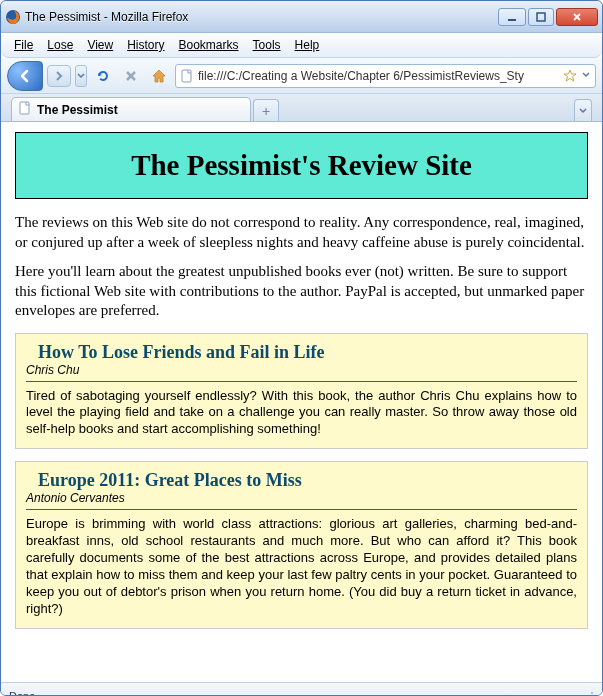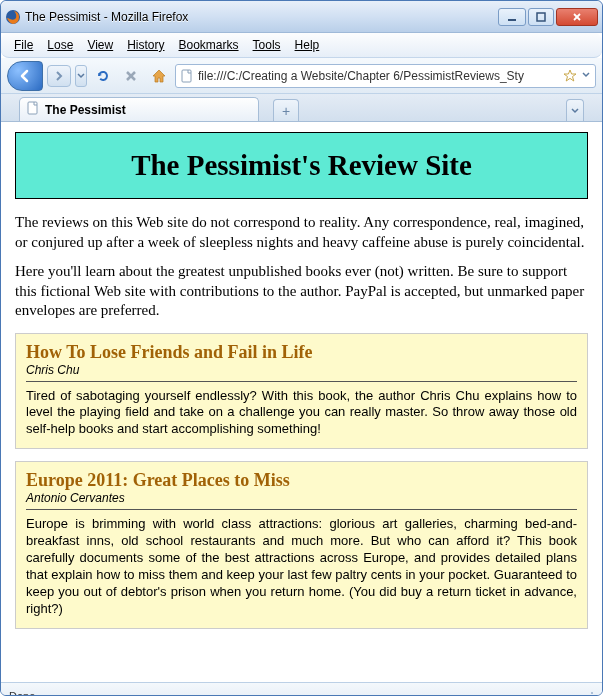--- a/index.html
+++ b/index.html
@@ -25,33 +25,33 @@
   .nav-back { width:36px; height:30px; border-radius:15px 4px 4px 15px; background:radial-gradient(circle at 30% 30%,#8cc0ff,#2b6bc2); border:1px solid #3d6fa8; display:flex; align-items:center; justify-content:center; position:relative; }
   .nav-fwd { width:24px; height:22px; border-radius:4px; background:linear-gradient(to bottom,#eef4fb,#d0e0f0); border:1px solid #a8c1dc; display:flex; align-items:center; justify-content:center; }
   .nav-dd { width:12px; height:22px; border-radius:3px; background:linear-gradient(to bottom,#eef4fb,#d0e0f0); border:1px solid #a8c1dc; display:flex; align-items:center; justify-content:center; }
   .tbtn { width:24px; height:24px; display:flex; align-items:center; justify-content:center; }
   .urlbar { flex:1; height:24px; background:#fff; border:1px solid #9fb9d8; border-radius:3px; display:flex; align-items:center; padding:0 4px; gap:4px; overflow:hidden; }
   .urlbar .page-icon { width:14px; height:14px; flex-shrink:0; }
   .urlbar .url { flex:1; white-space:nowrap; overflow:hidden; color:#333; font-size:12px; }
   .urlbar .star { width:14px; height:14px; flex-shrink:0; }
   .urlbar .dd { width:10px; flex-shrink:0; }
   
-  .tabstrip { height:28px; background:linear-gradient(to bottom,#e4ecf5,#d2dfee); display:flex; align-items:flex-end; padding:0 18px; gap:12px; border-bottom:1px solid #a6bdd7; }
+  .tabstrip { height:28px; background:linear-gradient(to bottom,#e4ecf5,#d2dfee); display:flex; align-items:flex-end; padding:0 10px; gap:0; border-bottom:1px solid #a6bdd7; }
   .tab { height:24px; background:linear-gradient(to bottom,#fefefe,#e9f0f8); border:1px solid #a6bdd7; border-bottom:none; border-radius:5px 5px 0 0; padding:0 10px 0 6px; display:flex; align-items:center; gap:5px; font-size:12px; color:#000; min-width:240px; margin-right:2px; }
   .tabtitle { font-weight:bold; }
   .newtab { width:26px; height:22px; background:linear-gradient(to bottom,#eef4fb,#d7e4f1); border:1px solid #a6bdd7; border-bottom:none; border-radius:4px 4px 0 0; display:flex; align-items:center; justify-content:center; font-size:14px; color:#6a87a8; }
   .tabstrip .spacer { flex:1; }
   .tabstrip .menu-dd { width:18px; height:22px; border:1px solid #a6bdd7; border-bottom:none; border-radius:4px 4px 0 0; background:linear-gradient(to bottom,#eef4fb,#d7e4f1); display:flex; align-items:center; justify-content:center; }
   
   .viewport { height:calc(696px - 28px - 22px - 36px - 28px - 20px - 2px); overflow:auto; background:#fff; padding:10px 14px; font-family:Georgia, "Times New Roman", serif; font-size:15px; color:#000; }
   .hero { background:#5eead4; border:1px solid #000; padding:16px 10px; text-align:center; margin-bottom:14px; }
   .hero h1 { margin:0; font-family:Georgia,serif; font-size:29px; font-weight:bold; }
   .intro { margin:10px 0; line-height:1.3; font-family:Georgia,serif; }
   .review { background:#fefacb; border:1px solid #ccc; padding:6px 10px 10px 10px; margin:12px 0; font-family:Verdana,Geneva,sans-serif; font-size:13px; }
-  .review-title { color:#a16207; font-family:Georgia,serif; font-size:18px; font-weight:bold; margin:2px 0 0 0; }
+  .review-title { color:#0c4a6e; font-family:Georgia,serif; font-size:18px; font-weight:bold; margin:2px 0 0 12px; }
   .review-author { font-style:italic; font-size:12px; border-bottom:1px solid #555; padding-bottom:4px; margin-bottom:6px; }
   .review-body { text-align:justify; line-height:1.3; }
   
   .statusbar { height:26px; background:linear-gradient(to bottom,#f4f8fc,#e0eaf4); border-top:1px solid #bcd0e6; display:flex; align-items:center; padding:0 8px; font-size:11px; color:#333; border-bottom-left-radius:6px; border-bottom-right-radius:6px; }
   .resize-grip { margin-left:auto; width:14px; height:14px; }
 </style>
 </head>
 <body>
 
 <div class="titlebar">

